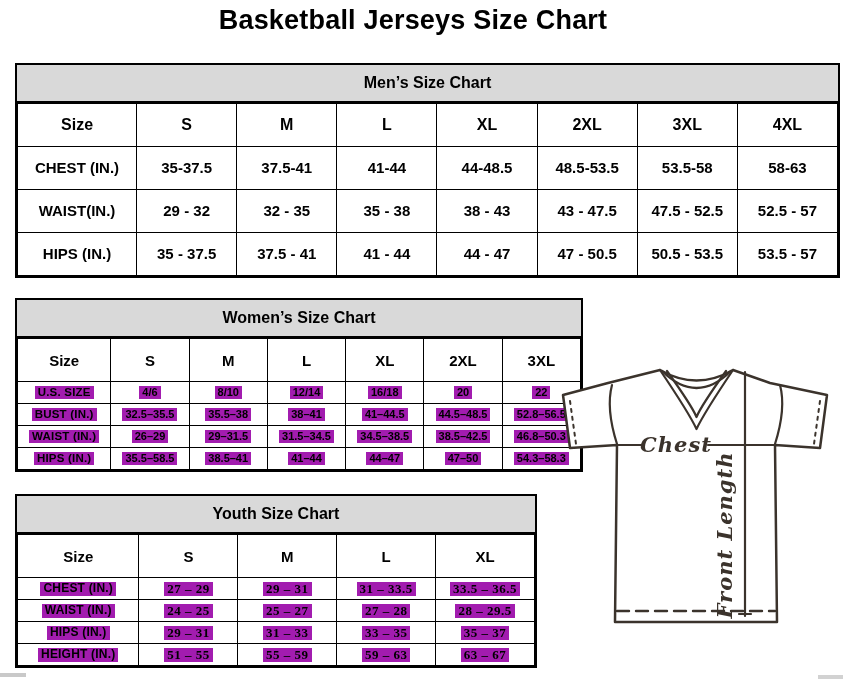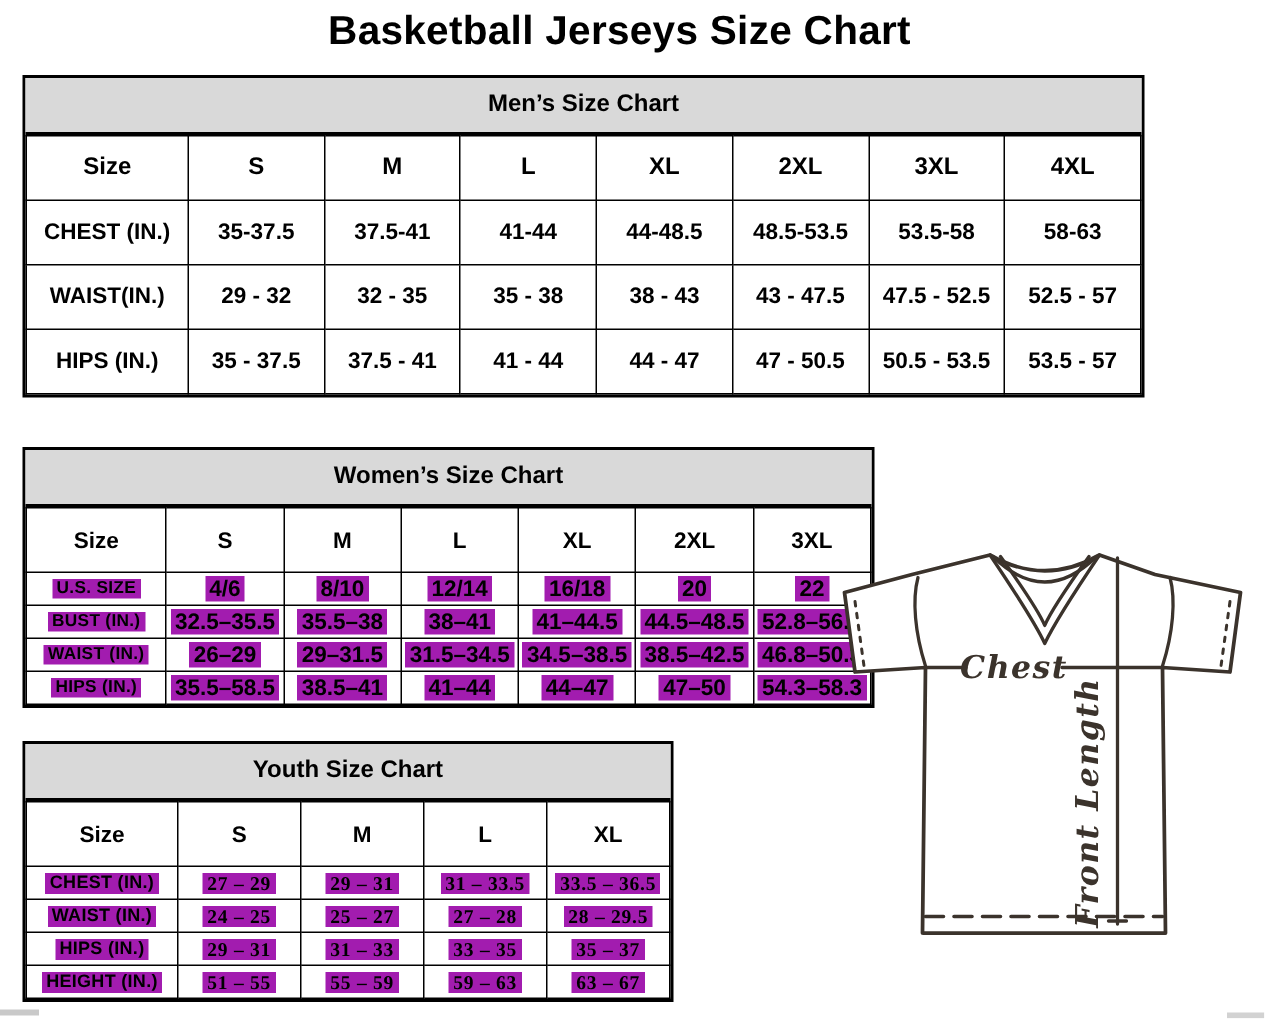--- a/index.html
+++ b/index.html
@@ -6,34 +6,34 @@
   .page{position:relative;width:843px;height:679px;background:#ffffff;overflow:hidden;
         font-family:"Liberation Sans",sans-serif;color:#000;}
   .page-title{position:absolute;top:5px;left:0;width:826px;text-align:center;
         font-size:27px;font-weight:700;letter-spacing:.2px;}
   .sizetable{position:absolute;border:2px solid #000;background:#fff;box-sizing:border-box;}
   .tbl-title{background:#d9d9d9;border-bottom:2px solid #000;text-align:center;
         font-weight:700;font-size:16px;height:36px;line-height:36px;}
   table{width:100%;border-collapse:collapse;table-layout:fixed;}
   th,td{border:1px solid #000;text-align:center;font-weight:700;padding:0;vertical-align:middle;}
   
-  .men{width:748px;top:50px;left:15px;}
+  .men{width:825px;top:63px;left:15px;}
   .men thead th{height:42px;font-size:16px;}
   .men thead th:first-child{width:14.4%;}
   .men tbody tr{height:43px;}
   .men tbody th,.men tbody td{font-size:15px;}
   
   .women{width:568px;top:298px;left:15px;}
   .women thead th{height:42px;font-size:15px;}
   .women thead th:first-child{width:16.4%;}
   .women tbody tr{height:22px;}
-  .women tbody td{font-size:15px;}
+  .women tbody td{font-size:11px;}
   .women tbody th{font-size:11.5px;letter-spacing:.2px;}
   
-  .youth{width:434px;top:494px;left:15px;}
+  .youth{width:522px;top:494px;left:15px;}
   .youth thead th{height:42px;font-size:15px;}
   .youth thead th:first-child{width:23.3%;}
   .youth tbody tr{height:22px;}
   .youth tbody td{font-size:13px;letter-spacing:.5px;font-family:Liberation Serif, serif;}
   .youth tbody th{font-size:12px;letter-spacing:.2px;}
   
   .shaded tbody .hl{background:#a21caf;padding:0 3px;}
   .hl{display:inline-block;line-height:1.15;}
   
   .jersey{position:absolute;left:556px;top:358px;}

